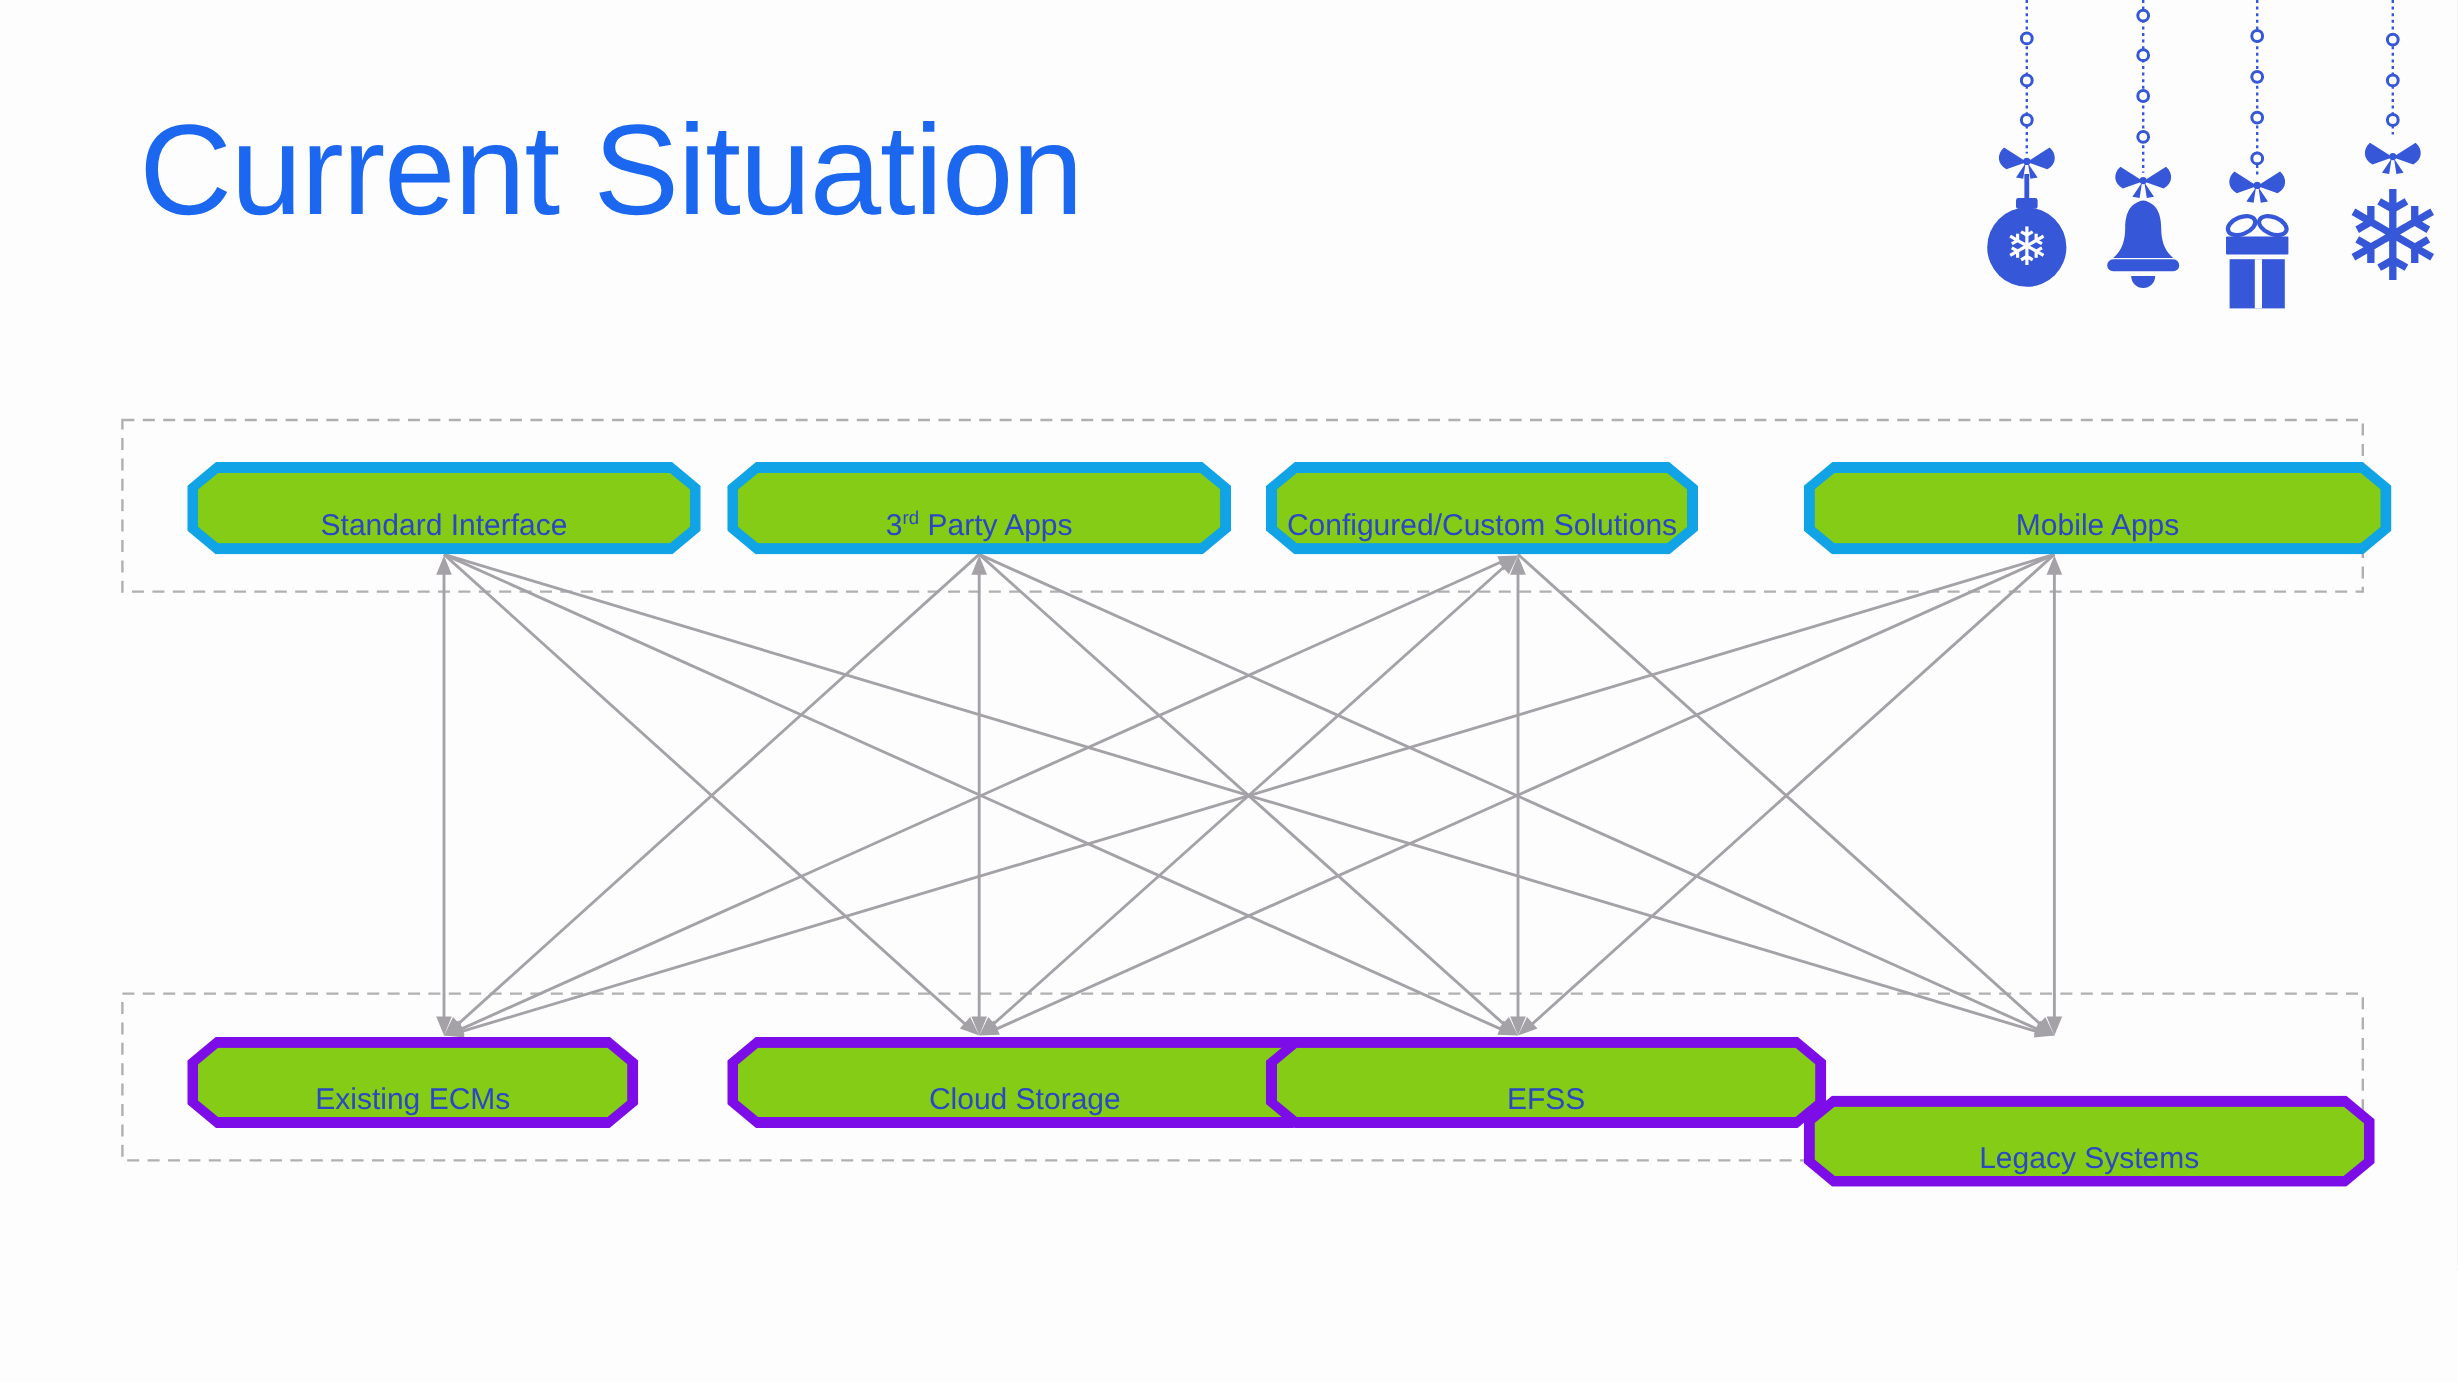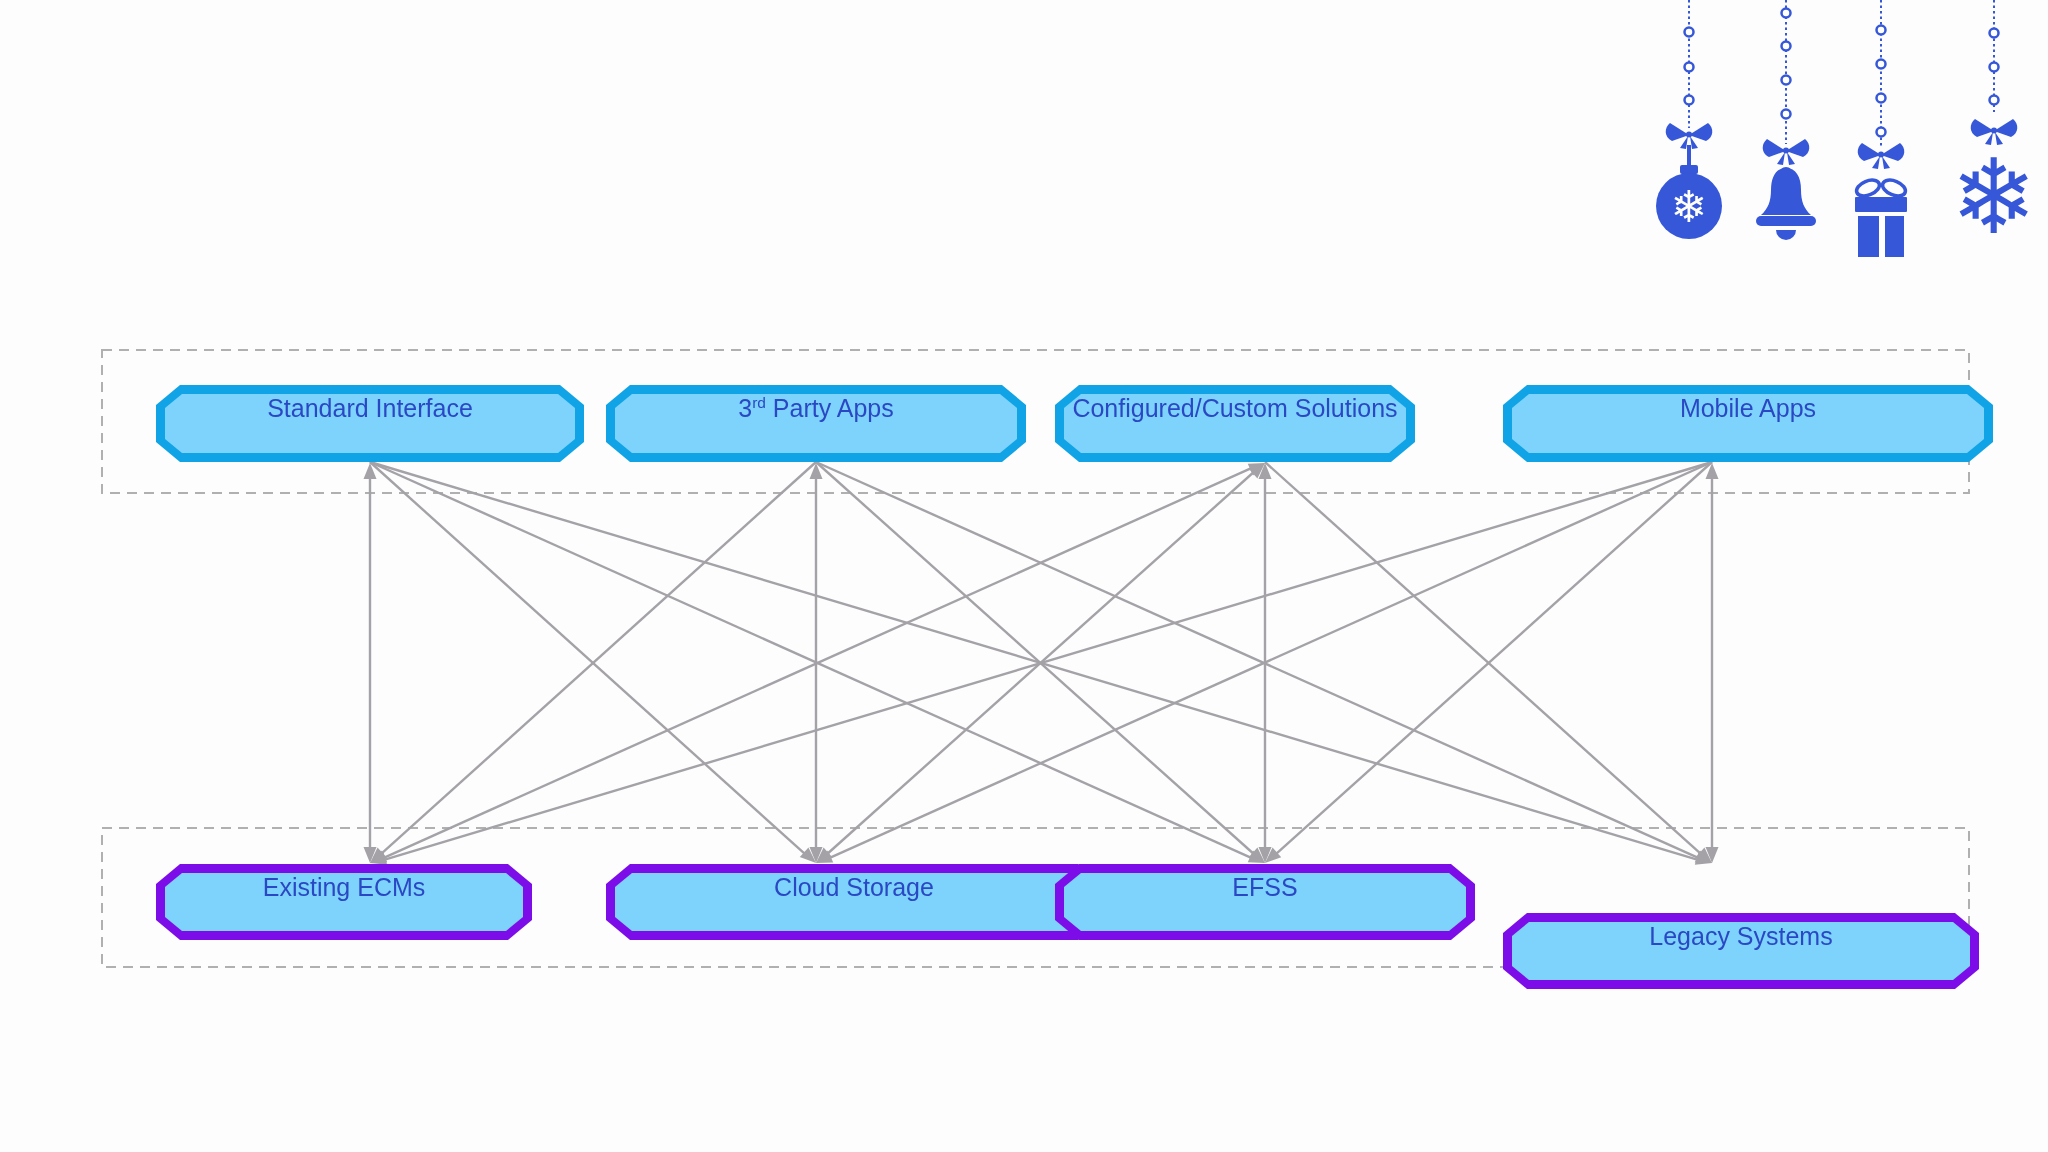--- a/index.html
+++ b/index.html
@@ -34,35 +34,36 @@
 
   .node{position:absolute;height:77px;}
   .node-frame{
     position:absolute;inset:0;
     clip-path:polygon(24px 0%,calc(100% - 24px) 0%,100% 20px,100% calc(100% - 20px),
                       calc(100% - 24px) 100%,24px 100%,0% calc(100% - 20px),0% 20px);
   }
   .row-top .node-frame{background:var(--cyan);}
   .row-bottom .node-frame{background:var(--purple);}
   .node-inner{
-    position:absolute;inset:9px;background:#7dd3fc;
+    position:absolute;inset:9px;background:#84cc16;
     clip-path:polygon(17px 0%,calc(100% - 17px) 0%,100% 14px,100% calc(100% - 14px),
                       calc(100% - 17px) 100%,17px 100%,0% calc(100% - 14px),0% 14px);
-    display:flex;align-items:flex-start;justify-content:center;
+    display:flex;align-items:flex-end;justify-content:center;
   }
   .node-label{
     font-size:25px;color:var(--label);white-space:nowrap;
   }
   .node-label sup{font-size:0.62em;vertical-align:super;line-height:0;margin-top:33px;}
 </style>
 </head>
 <body>
 
 <div id="canvas">
 
+  <div class="slide-title">Current Situation</div>
 
   <svg class="mesh" width="2048" height="1152" viewBox="0 0 2048 1152">
     <rect class="dashed-rect" x="102" y="350" width="1867" height="143"></rect>
     <rect class="dashed-rect" x="102" y="828" width="1867" height="139"></rect>
     <g id="mesh-lines">
         <line x1="370" y1="474" x2="370" y2="852" class="mesh-line"></line>
         <polygon points="370,863 363.5,847 376.5,847" class="mesh-head"></polygon>
         <polygon points="370,463 376.5,479 363.5,479" class="mesh-head"></polygon>
         <line x1="370" y1="462" x2="807.0864352515383" y2="855.9658003836735" class="mesh-line"></line>
         <polygon points="816,863 799.763388876541,857.1159147503148 808.4671051275612,847.4595529394813" class="mesh-head"></polygon>
@@ -203,21 +204,21 @@
   </div>
 
   <div class="node row-bottom" style="left:606px;top:864px;width:496px;height:76px;">
     <div class="node-frame">
       <div class="node-inner">
         <span class="node-label">Cloud Storage</span>
       </div>
     </div>
   </div>
 
-  <div class="node row-bottom" style="left:1055px;top:864px;width:420px;height:76px;">
+  <div class="node row-bottom" style="left:1055px;top:864px;width:420px;height:76px;padding-left:47px;">
     <div class="node-frame">
       <div class="node-inner">
         <span class="node-label">EFSS</span>
       </div>
     </div>
   </div>
 
   <div class="node row-bottom" style="left:1503px;top:913px;width:476px;height:76px;">
     <div class="node-frame">
       <div class="node-inner">

